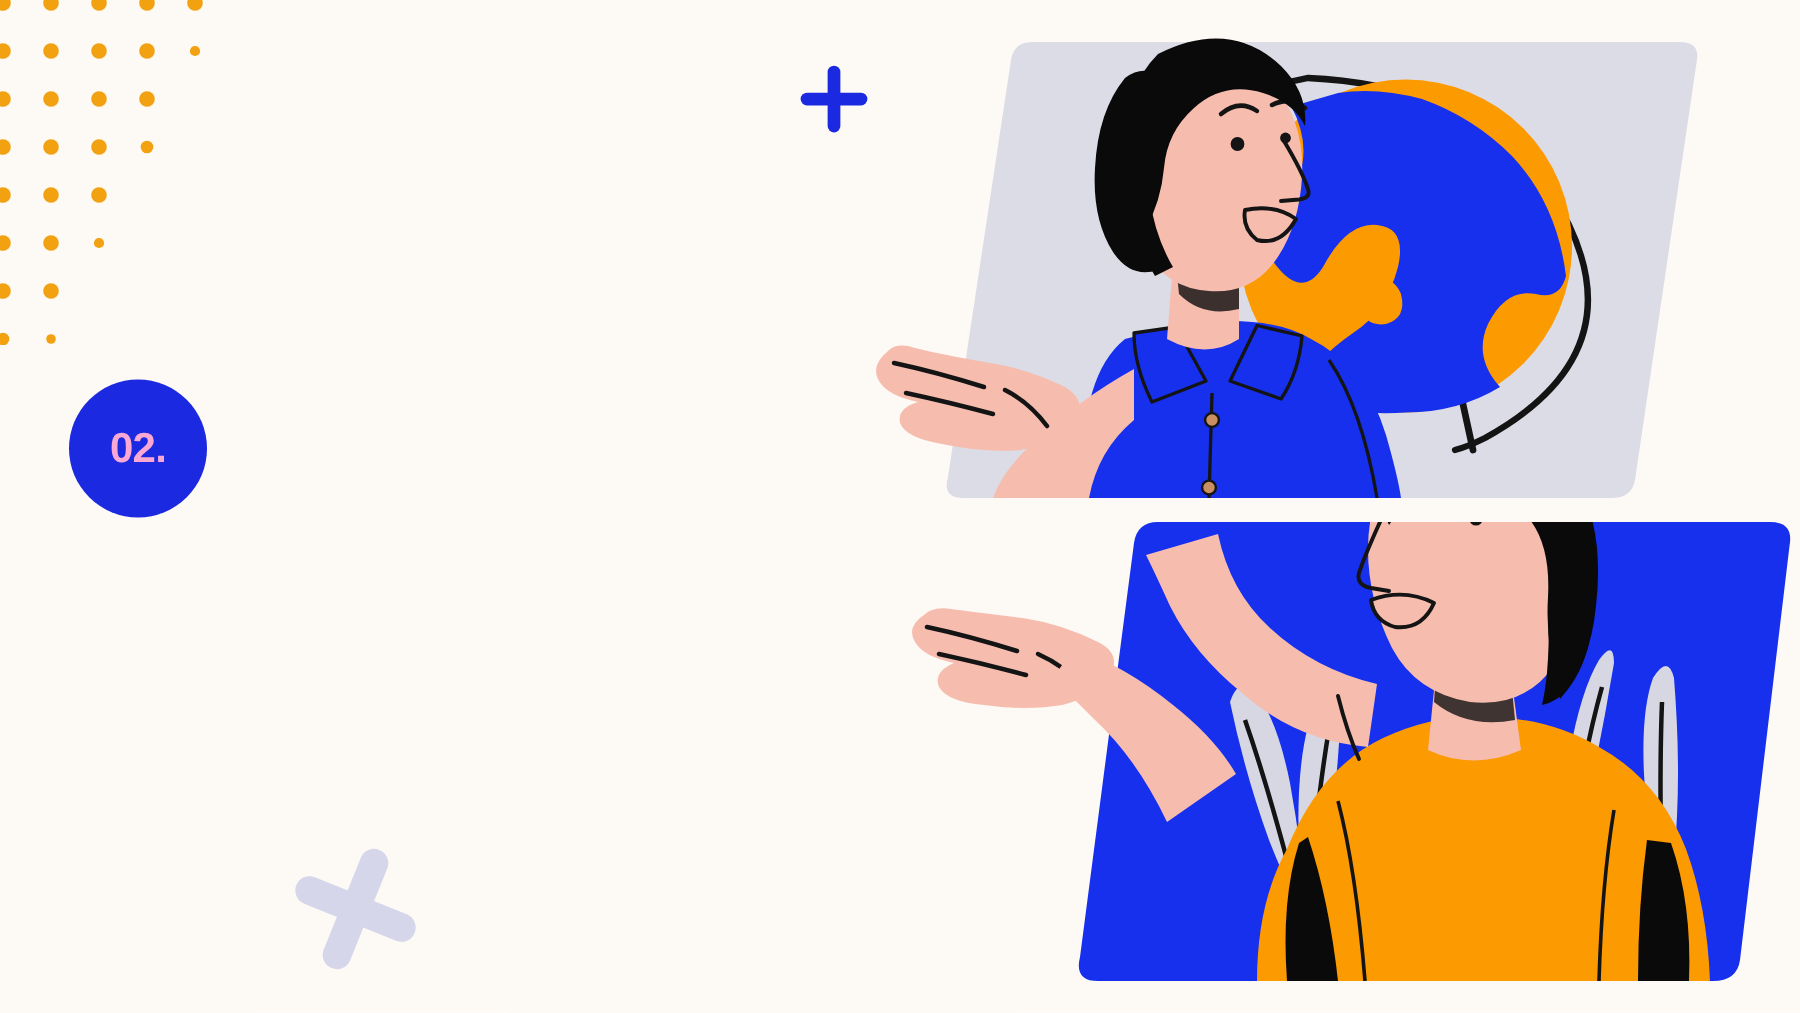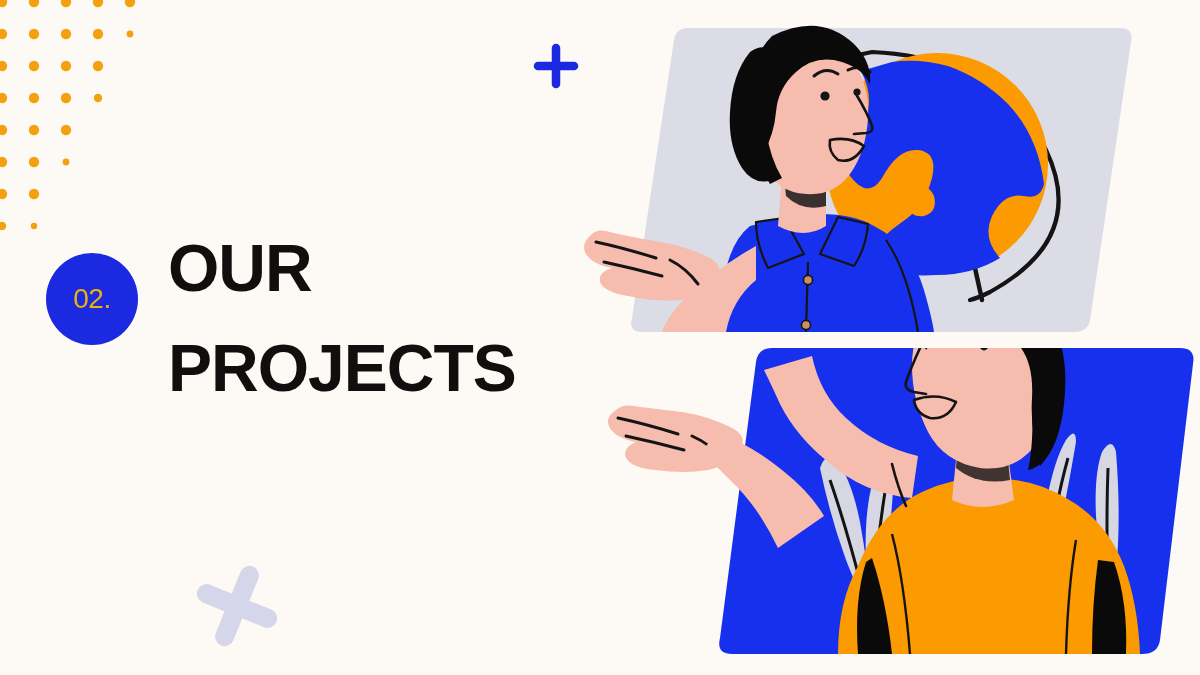--- a/index.html
+++ b/index.html
@@ -54,24 +54,24 @@
     top: 253px;
     width: 92px;
     height: 92px;
     border-radius: 50%;
     background: #1B2AE0;
     display: flex;
     align-items: center;
     justify-content: center;
   }
   #badge-number .badge-text {
-    color: #eab308;
+    color: #f9a8d4;
     font-family: "Liberation Sans", sans-serif;
     font-size: 28px;
-    font-weight: normal;
+    font-weight: bold;
     letter-spacing: -0.5px;
   }
 
   #page-title {
     position: absolute;
     left: 168px;
     top: 218px;
     width: 400px;
     color: #100F0D;
     font-family: "Liberation Sans", sans-serif;
@@ -160,22 +160,20 @@
     <g stroke="#D5D6EA" stroke-width="19" stroke-linecap="round" transform="rotate(22 49 49)">
       <line x1="49" y1="16" x2="49" y2="82"></line>
       <line x1="16" y1="49" x2="82" y2="49"></line>
     </g>
   </svg>
 
   <div id="badge-number">
     <span class="badge-text">02.</span>
   </div>
 
-  <div id="page-title">OUR
-PROJECTS</div>
 
 
   <svg id="illustration" viewBox="0 0 680 675" xmlns="http://www.w3.org/2000/svg">
 
     <defs>
       <clipPath id="clipTopPanel">
         <path d="M 168 28 L 600 28 Q 614 28 611 42 L 570 320 Q 568 332 554 332 L 122 332 Q 108 332 112 318 L 154 40 Q 156 28 168 28 Z"></path>
       </clipPath>
       <clipPath id="clipBottomPanel">
         <path d="M 252 348 L 660 348 Q 676 348 673 364 L 640 640 Q 638 654 622 654 L 212 654 Q 196 654 200 638 L 236 362 Q 238 348 252 348 Z"></path>

